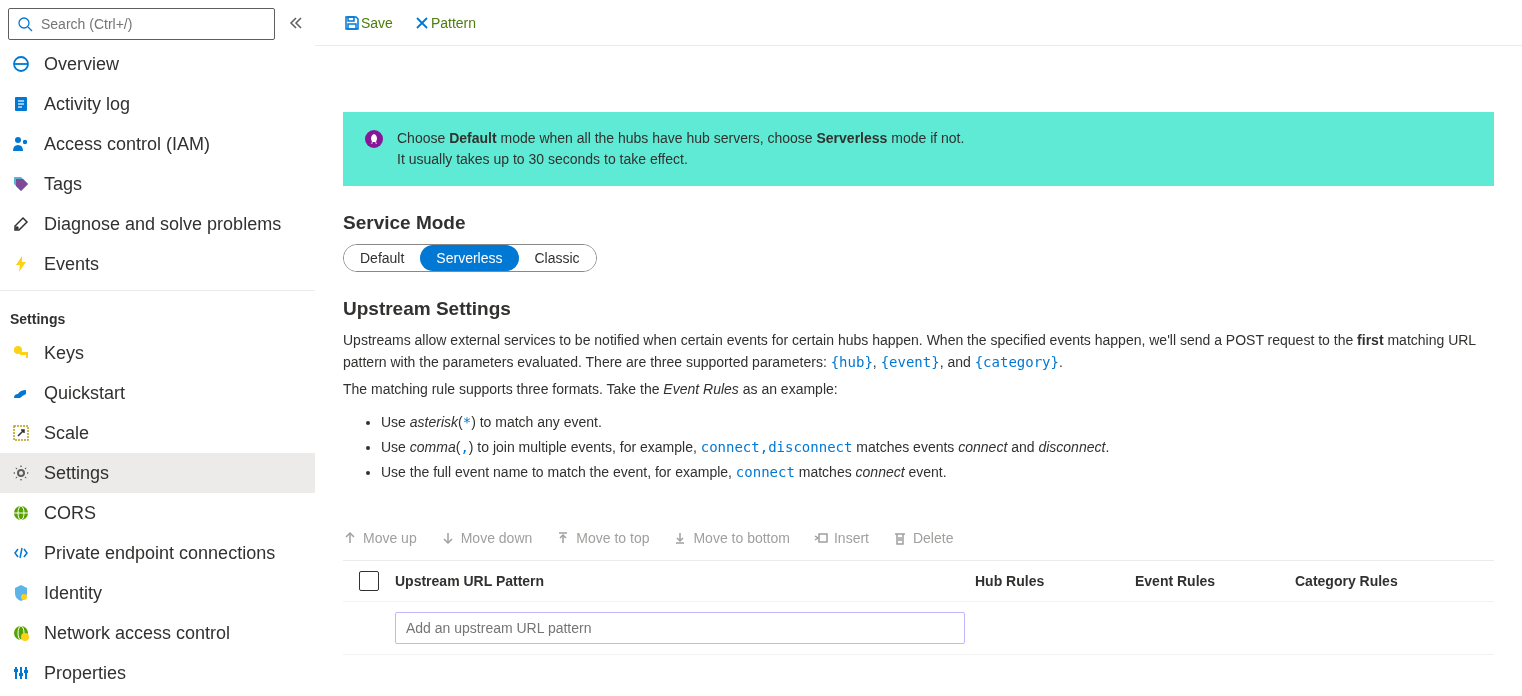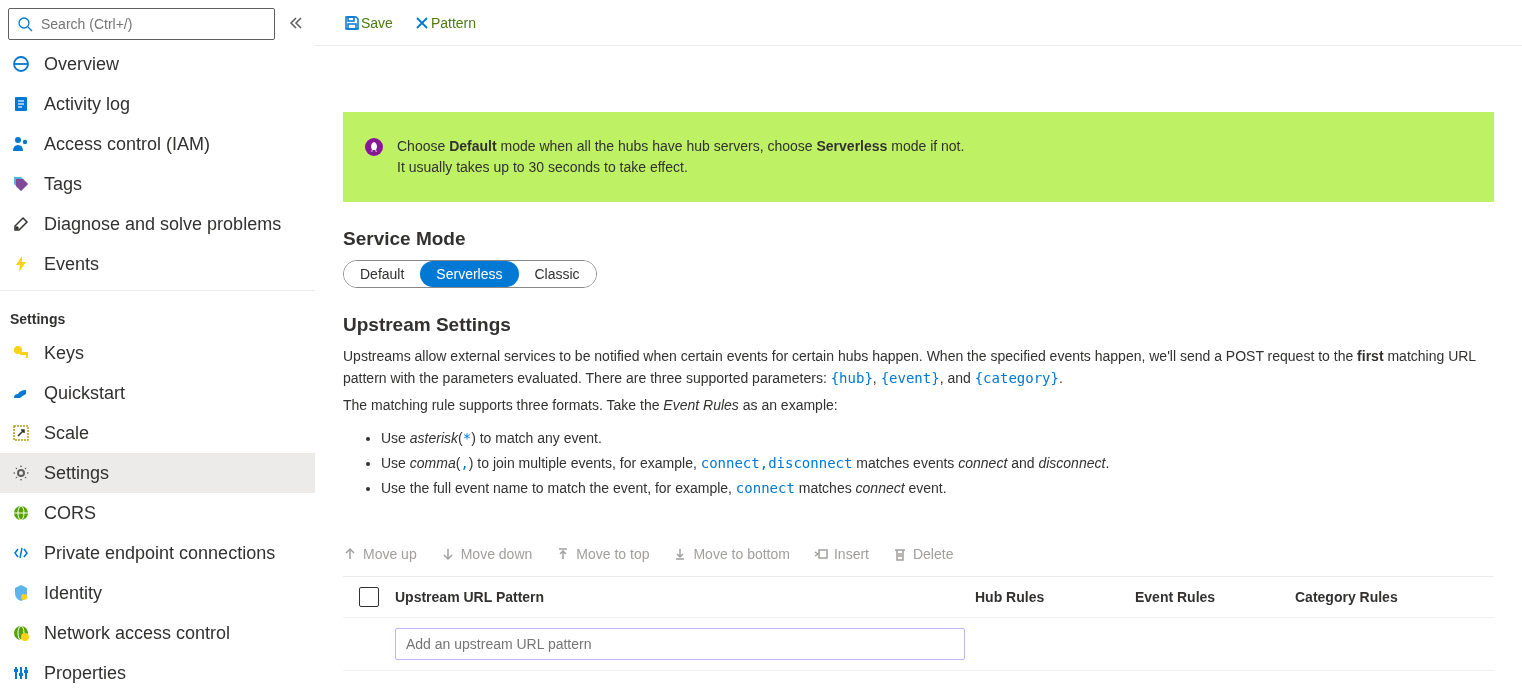--- a/index.html
+++ b/index.html
@@ -66,22 +66,22 @@
     border-bottom: 1px solid #edebe9;
     display: flex;
     align-items: center;
     padding: 0 28px;
     gap: 20px;
   }
   .toolbar-btn { display: flex; align-items: center; gap: 0; cursor: pointer; color: #4d7c0f; }
   .toolbar-btn svg { color: #0078d4; }
   .content { padding: 28px; overflow-y: auto; flex: 1; }
   .info-banner {
-    background: #bef264;
-    padding: 24px 22px;
+    background: #5eead4;
+    padding: 16px 22px;
     margin-top: 38px;
     display: flex;
     gap: 14px;
     align-items: flex-start;
   }
   .info-banner-icon {
     width: 18px; height: 18px;
     background: #881798;
     border-radius: 50%;
     display: flex; align-items: center; justify-content: center;

